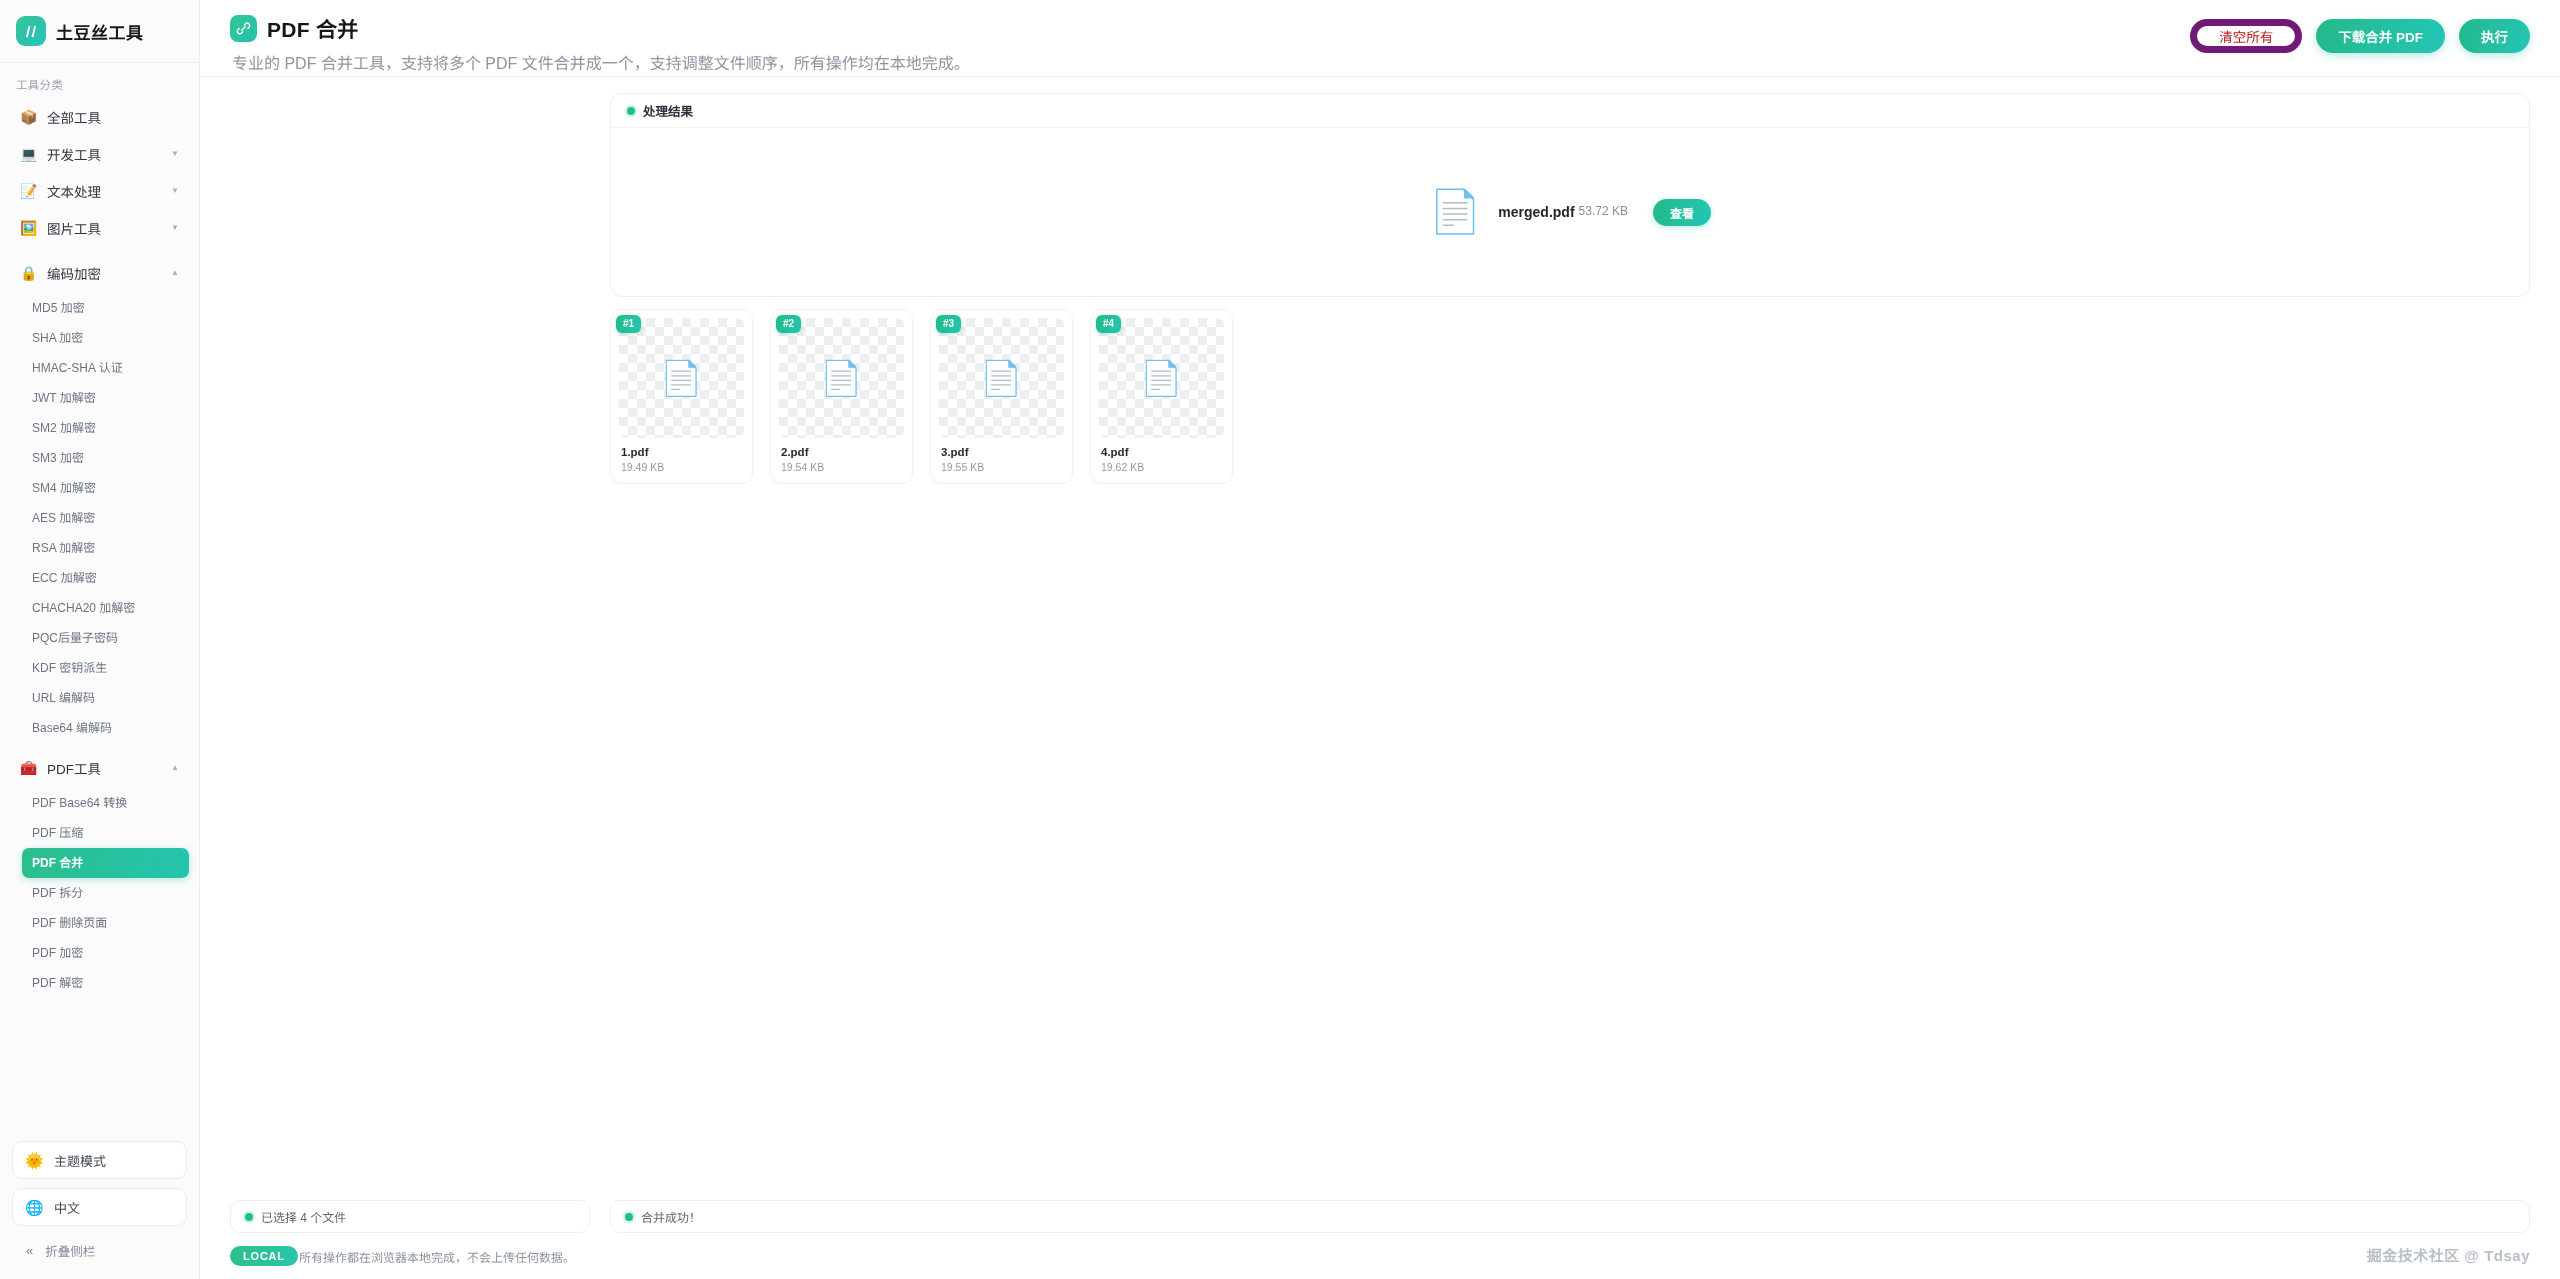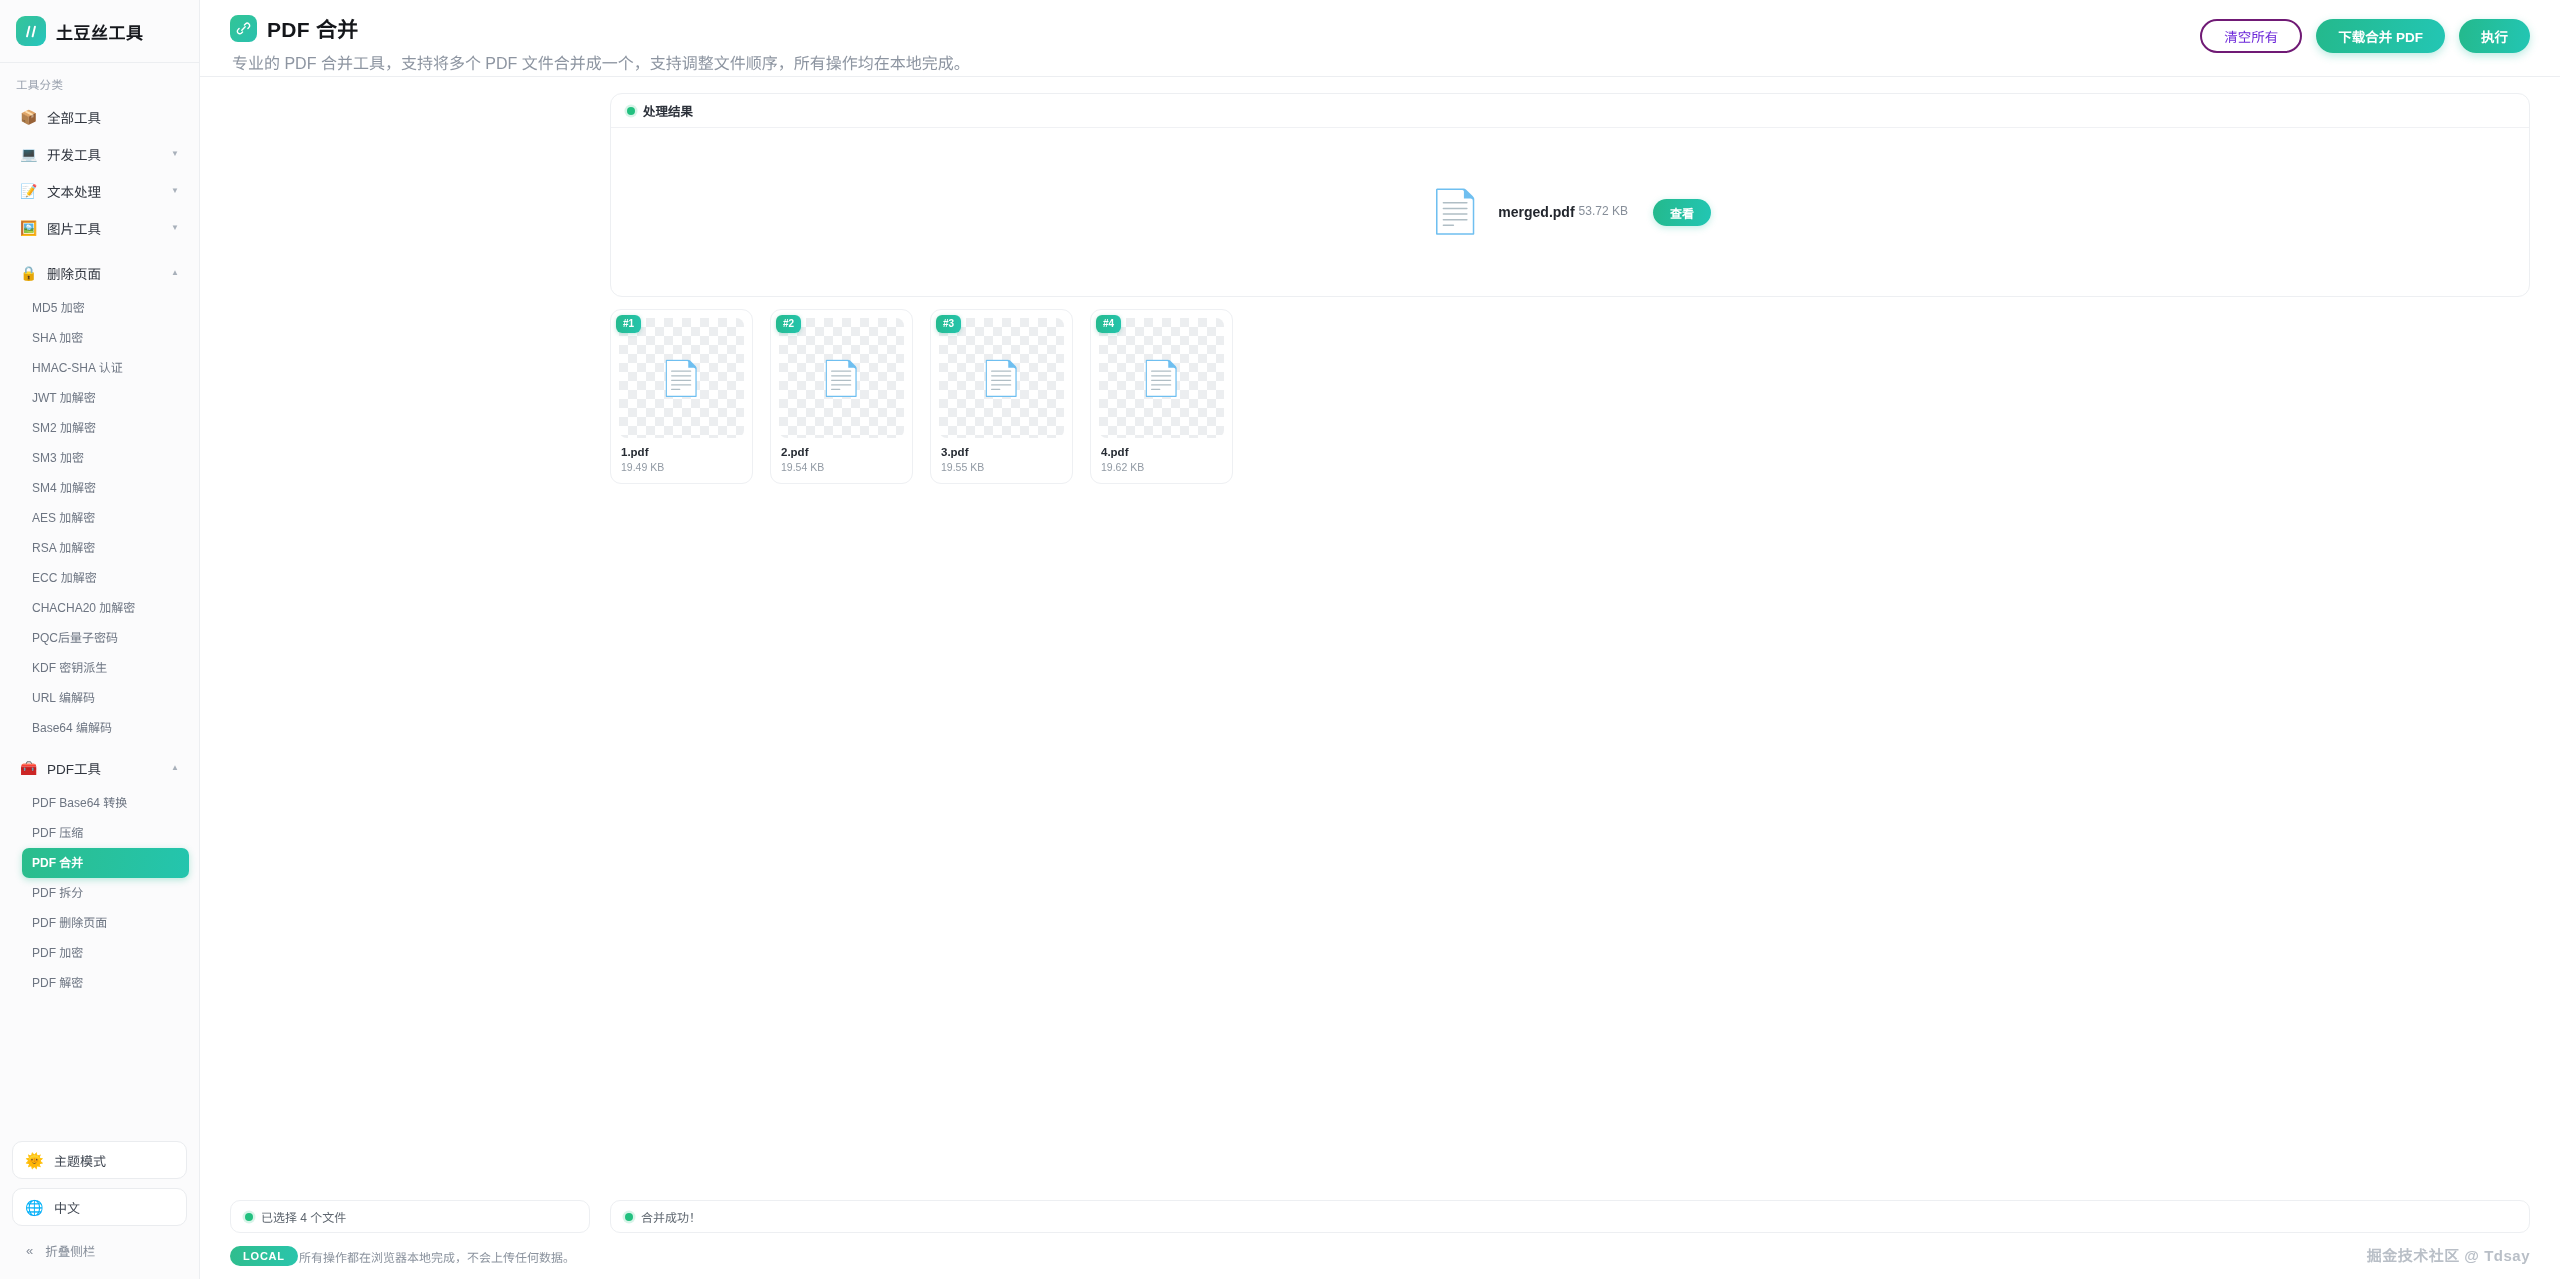--- a/index.html
+++ b/index.html
@@ -118,21 +118,21 @@
     white-space: nowrap;
   }
   .head-actions { display: flex; align-items: center; gap: 14px; padding-top: 6px; }
   .btn {
     height: 34px; border-radius: 17px; border: none; cursor: pointer;
     font-size: 13.5px; font-weight: 700; padding: 0 22px;
     font-family: inherit; display: inline-flex; align-items: center; justify-content: center;
     white-space: nowrap;
   }
   .btn-ghost {
-    background: #ffffff; border: 2px solid #701a75; color: #6d28d9; font-weight: 500;
+    background: #ffffff; border: 7px solid #701a75; color: #b91c1c; font-weight: 500;
   }
   .btn-primary {
     background: linear-gradient(100deg, #24b98c 0%, #23c6b4 100%);
     color: #ffffff; box-shadow: 0 3px 9px rgba(35,190,160,.3);
   }
 
   .content {
     flex: 1 1 auto; display: flex; gap: 20px;
     padding: 16px 30px 0 30px; min-height: 0;
   }
@@ -287,21 +287,21 @@
       <div class="nav-item">
         <span class="nav-icon">🖼️</span>
         <span class="nav-label">图片工具</span>
         <span class="nav-caret down"></span>
       </div>
 
       <div class="nav-gap"></div>
 
       <div class="nav-item">
         <span class="nav-icon">🔒</span>
-        <span class="nav-label">删除页面</span>
+        <span class="nav-label">编码加密</span>
         <span class="nav-caret up"></span>
       </div>
 
       <div class="sub-item">MD5 加密</div>
       <div class="sub-item">SHA 加密</div>
       <div class="sub-item">HMAC-SHA 认证</div>
       <div class="sub-item">JWT 加解密</div>
       <div class="sub-item">SM2 加解密</div>
       <div class="sub-item">SM3 加密</div>
       <div class="sub-item">SM4 加解密</div>

